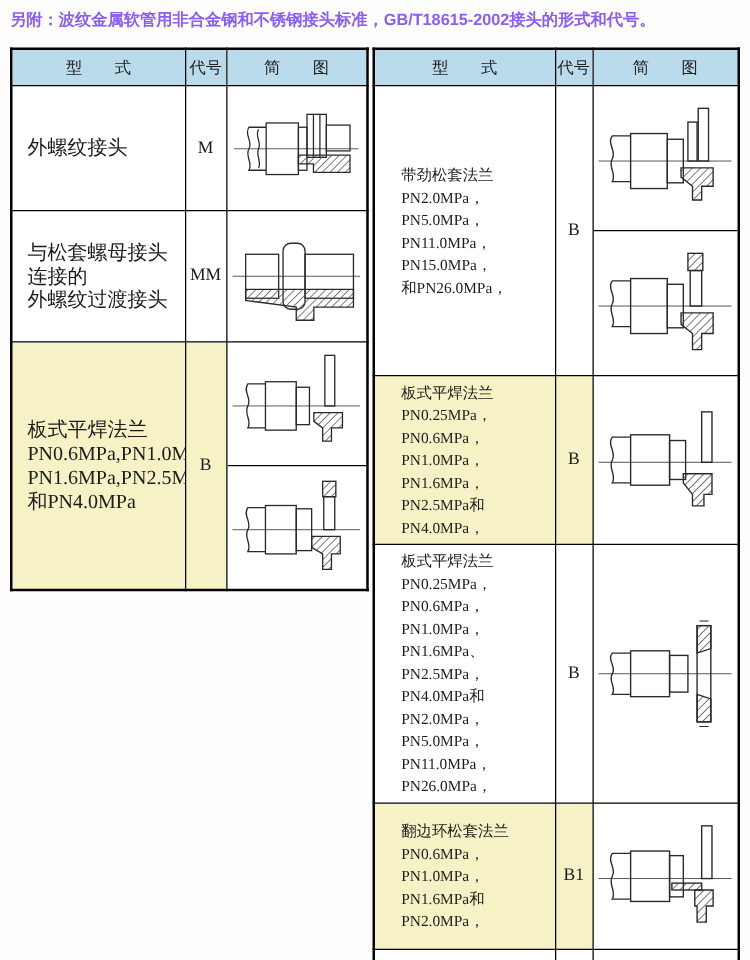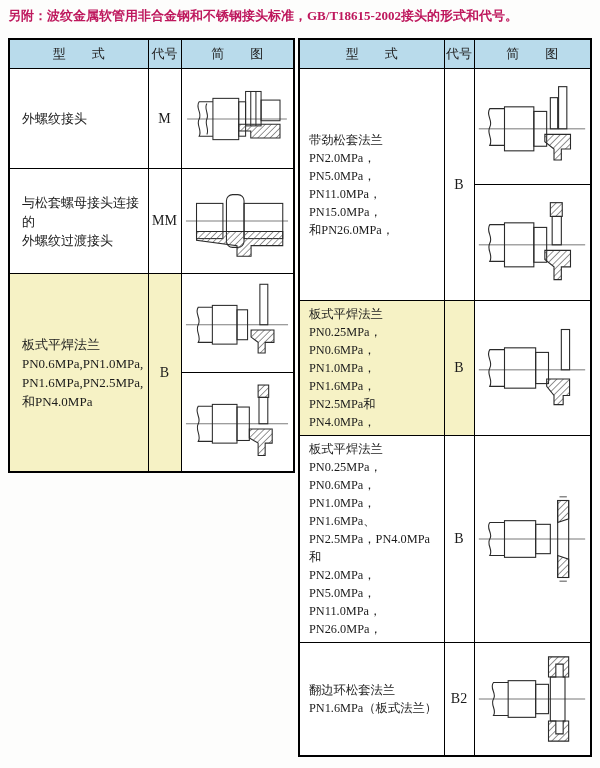--- a/index.html
+++ b/index.html
@@ -4,41 +4,41 @@
 <style>
   html,body{margin:0;padding:0;}
   body{
     width:600px;height:768px;position:relative;
     background:#fdfdfc;
     font-family:"Liberation Serif","DejaVu Serif",serif;
     color:#1b1b1b;
   }
   .page-title{
     position:absolute;top:7px;left:8px;width:586px;
-    font-family:Liberation Serif, serif;
-    font-weight:bold;font-size:13px;line-height:1.35;color:#be185d;
+    font-family:Liberation Sans, sans-serif;
+    font-weight:bold;font-size:13px;line-height:1.35;color:#8b5cf6;
   }
   table.ftable{
     position:absolute;top:38px;
     border-collapse:collapse;table-layout:fixed;
     border:2px solid #000;background:#fff;
   }
   #left-table{left:8px;width:287px;}
   #right-table{left:298px;width:294px;}
   .ftable th,.ftable td{border:1px solid #000;padding:0;overflow:hidden;}
   .ftable th{
     background:#b9dbeb;font-weight:normal;font-size:13px;
     text-align:center;vertical-align:middle;height:28px;color:#222;margin-left:20px;
   }
   td.type{
     vertical-align:middle;text-align:left;
-    font-size:13px;line-height:19px;
+    font-size:16px;line-height:19px;
     padding:4px 4px 4px 12px;white-space:pre-line;background:#fff;
   }
-  #right-table td.type{padding-left:9px;line-height:18px;font-size:12.3px;}
+  #right-table td.type{padding-left:21px;line-height:18px;font-size:12.3px;}
   td.code{
     text-align:center;vertical-align:middle;font-size:14px;background:#fff;
   }
   td.diag{background:#fff;text-align:center;vertical-align:middle;}
   tr.hl td.type, tr.hl td.code{background:#f6f2c5;}
   .dhalf{display:flex;align-items:center;justify-content:center;}
   .dhalf + .dhalf{border-top:1px solid #000;}
   #left-table .dhalf{height:98px;}
   #right-table .dhalf{height:115px;}
   svg.dg{display:block;margin:0 auto;}
@@ -218,20 +218,37 @@
         <rect x="64" y="34" width="16" height="32"></rect>
         <rect x="88" y="8" width="12" height="84"></rect>
         <polygon points="88,8 100,8 100,28 88,32" fill="url(#hatch)"></polygon>
         <polygon points="88,68 100,72 100,92 88,92" fill="url(#hatch)"></polygon>
         <line x1="90" y1="4" x2="98" y2="4" stroke-width="0.9"></line>
         <line x1="90" y1="96" x2="98" y2="96" stroke-width="0.9"></line>
       </svg>
     </td>
   </tr>
 
+  <tr class="hl" style="height:117px">
+    <td class="type">翻边环松套法兰
+PN0.6MPa，PN1.0MPa，
+PN1.6MPa和PN2.0MPa，</td>
+    <td class="code">B1</td>
+    <td class="diag">
+      <svg class="dg" width="110" height="100" viewBox="0 0 120 100" fill="none" stroke="#2a2a2a" stroke-width="1.2">
+        <line x1="2" y1="52" x2="118" y2="52" stroke-width="0.7"></line>
+        <path d="M30 30 H14 c-5 7 4 13 0 20 c-4 7 4 13 0 20 H30"></path>
+        <rect x="30" y="28" width="34" height="44"></rect>
+        <rect x="64" y="32" width="12" height="36"></rect>
+        <rect x="92" y="6" width="9" height="46"></rect>
+        <rect x="66" y="56" width="26" height="6" fill="url(#hatch)"></rect>
+        <polygon points="86,62 102,62 102,76 96,76 96,90 88,90 88,76 86,76" fill="url(#hatch)"></polygon>
+      </svg>
+    </td>
+  </tr>
 
   <tr style="height:113px">
     <td class="type">翻边环松套法兰
 PN1.6MPa（板式法兰）</td>
     <td class="code">B2</td>
     <td class="diag">
       <svg class="dg" width="110" height="98" viewBox="0 0 120 100" fill="none" stroke="#2a2a2a" stroke-width="1.2">
         <line x1="2" y1="50" x2="118" y2="50" stroke-width="0.7"></line>
         <path d="M34 32 H18 c-5 6 4 12 0 18 c-4 6 4 12 0 18 H34"></path>
         <rect x="34" y="30" width="30" height="40"></rect>

